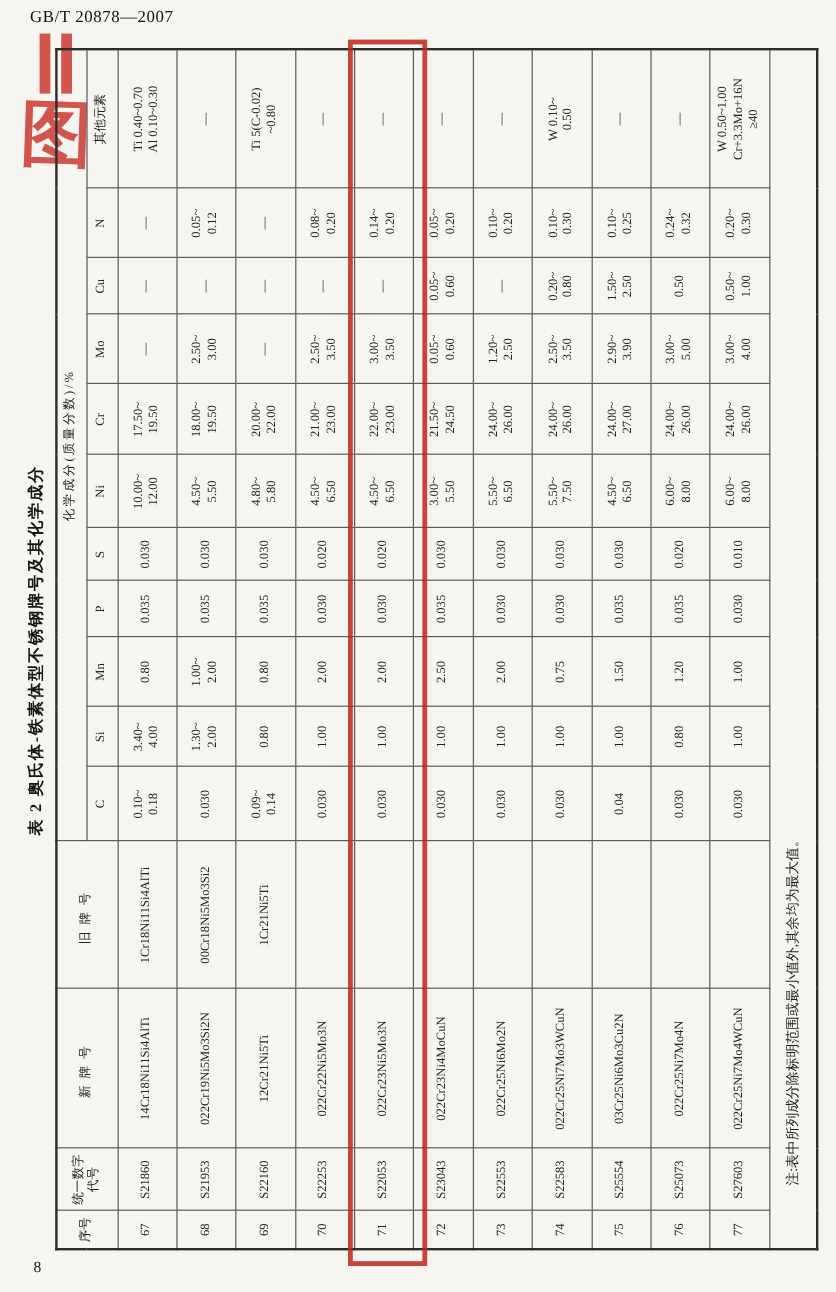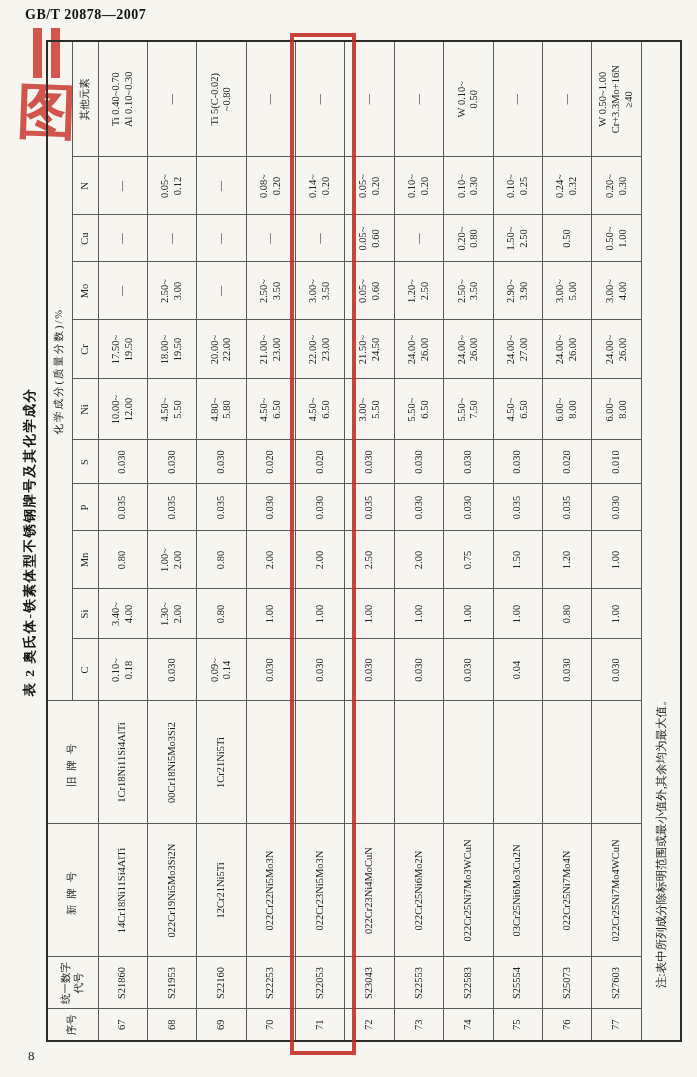--- a/index.html
+++ b/index.html
@@ -4,21 +4,21 @@
 <style>
   html,body{margin:0;padding:0;}
   body{
     width:697px;height:1077px;position:relative;overflow:hidden;
     background:#f6f5f0;
     font-family:"Liberation Serif","DejaVu Serif",serif;
     color:#1e1e1e;
   }
   .std-code{
     position:absolute;left:25px;top:7px;
-    font-size:14px;font-weight:bold;letter-spacing:.5px;color:#111;
+    font-size:14px;font-weight:normal;letter-spacing:.5px;color:#111;
   }
   .page-no{
     position:absolute;left:28px;top:1048px;font-size:13px;color:#222;
   }
   
   .wm-bar{position:absolute;width:9px;height:50px;background:#cf4840;opacity:.92;}
   .wm-bar.b1{left:33px;top:28px;}
   .wm-bar.b2{left:51px;top:28px;}
   .wm-glyph{
     position:absolute;left:17px;top:80px;width:52px;height:64px;

